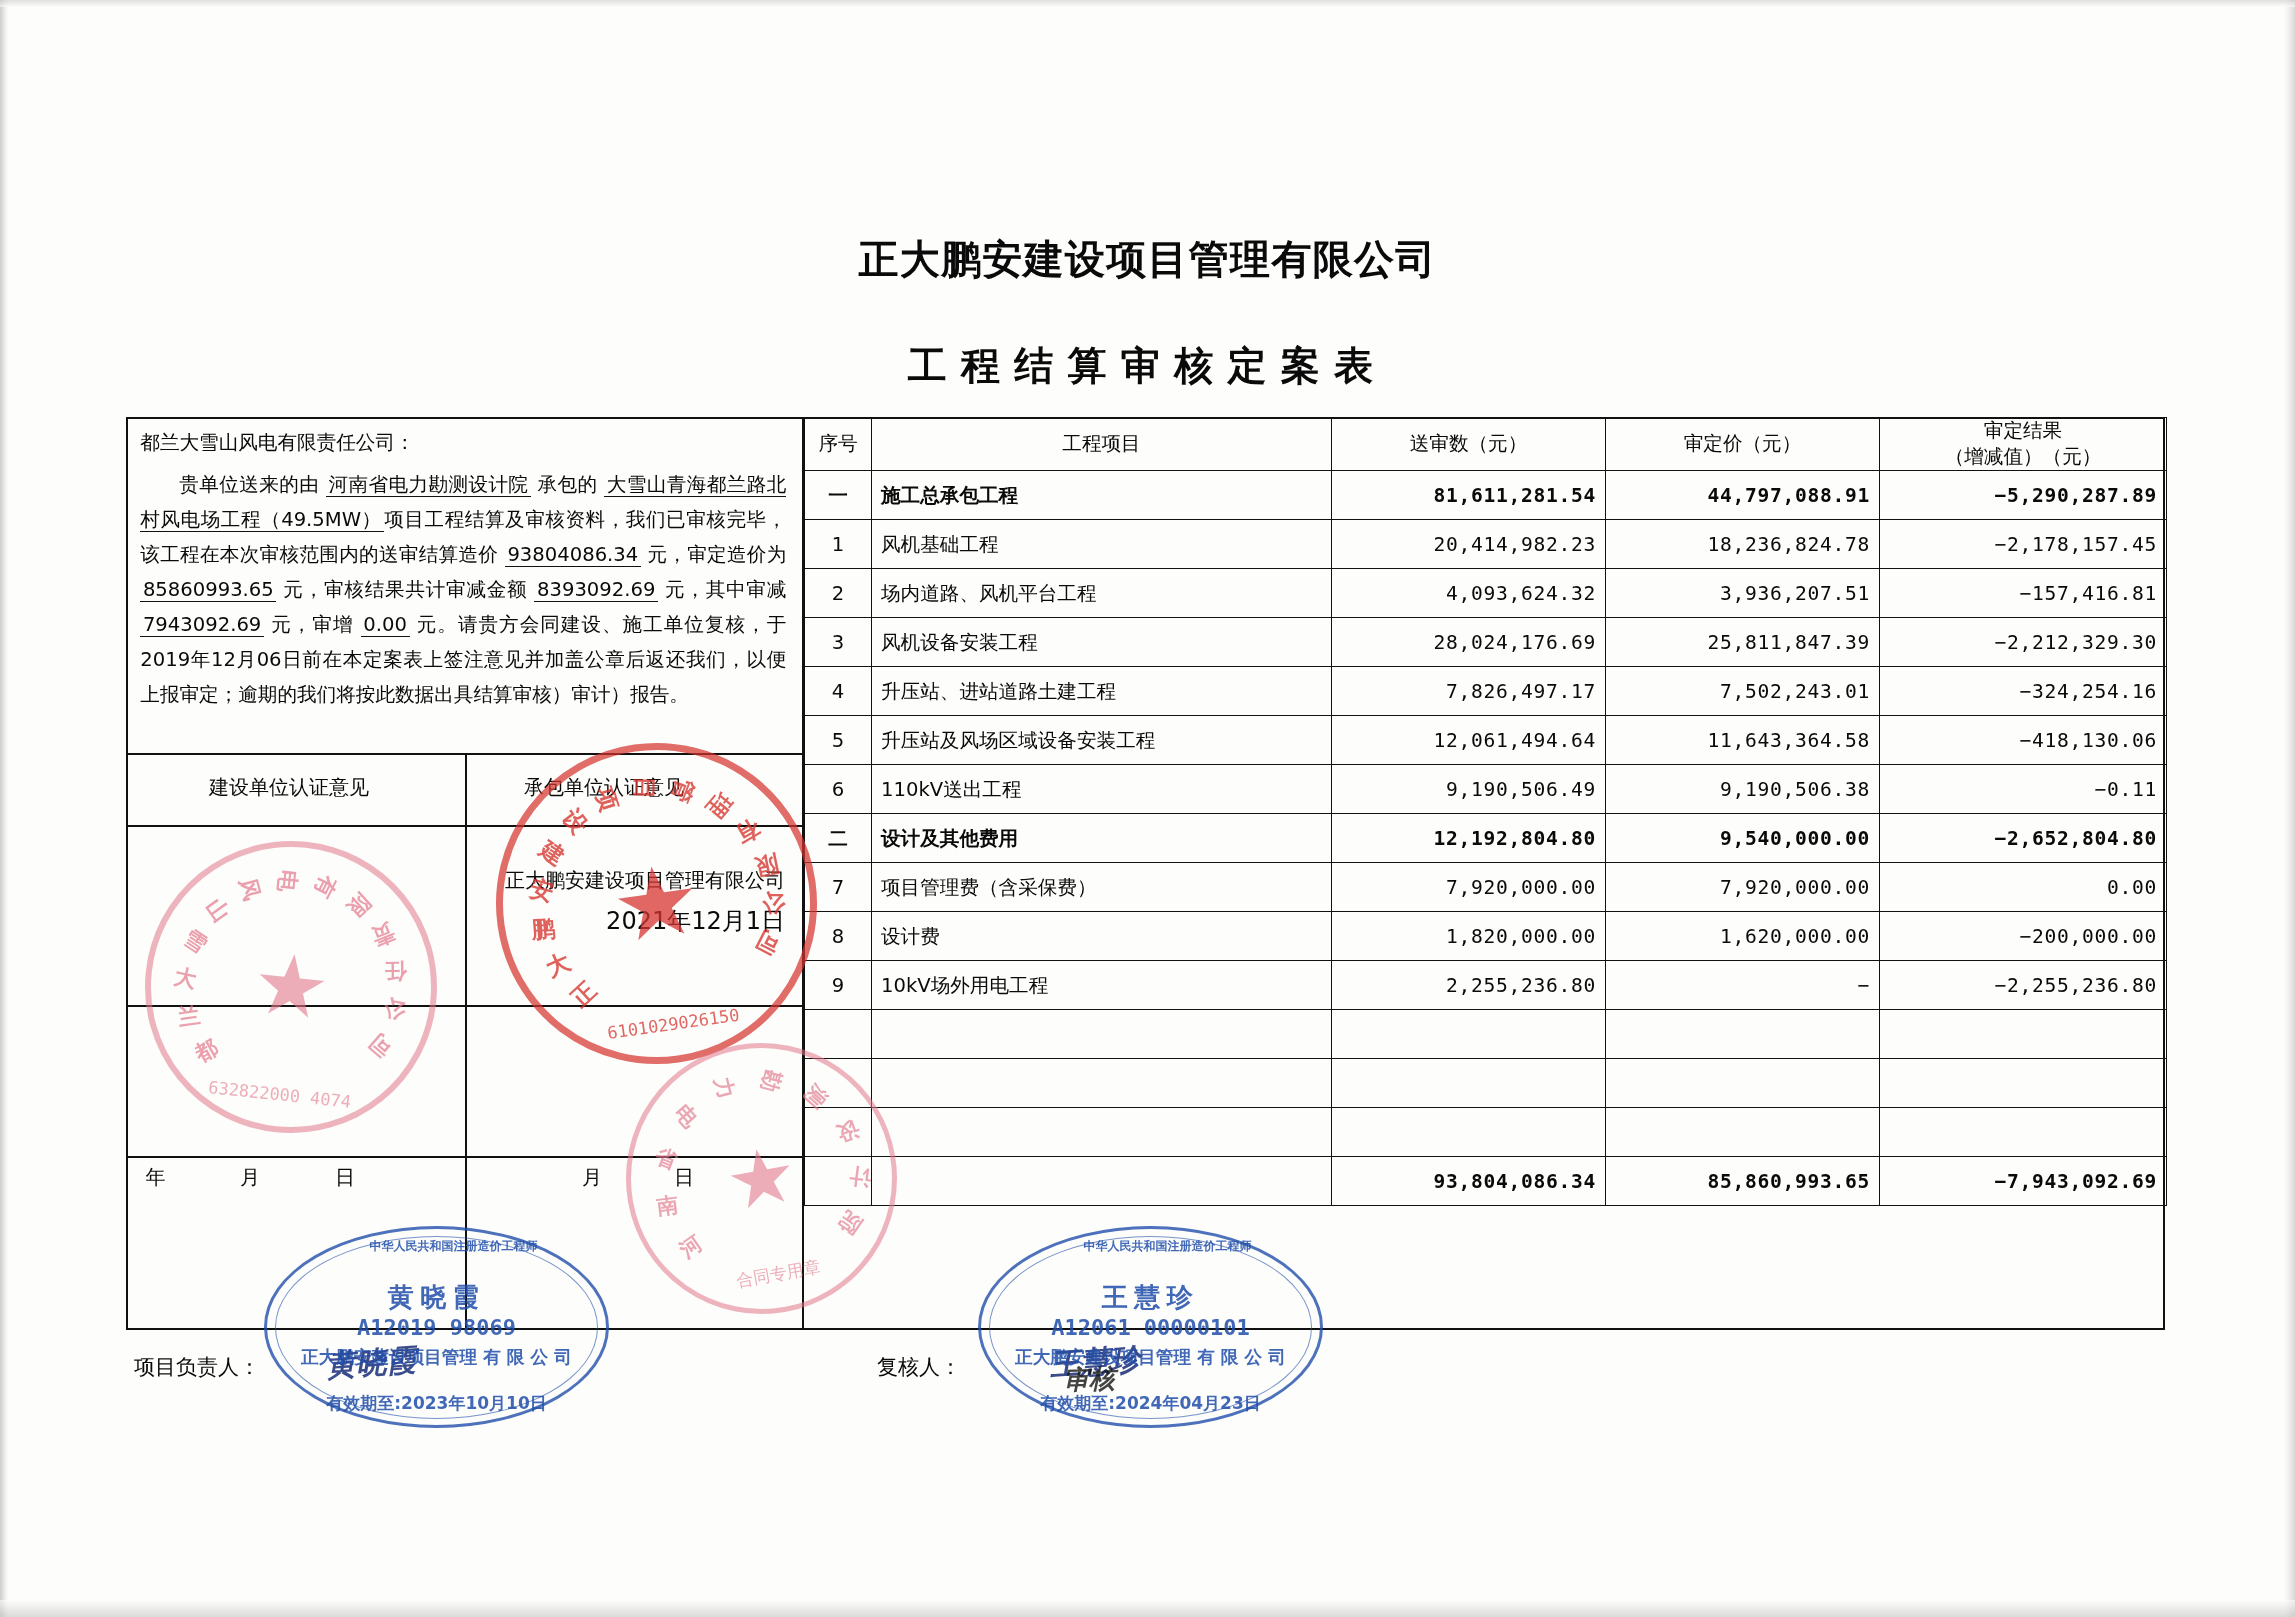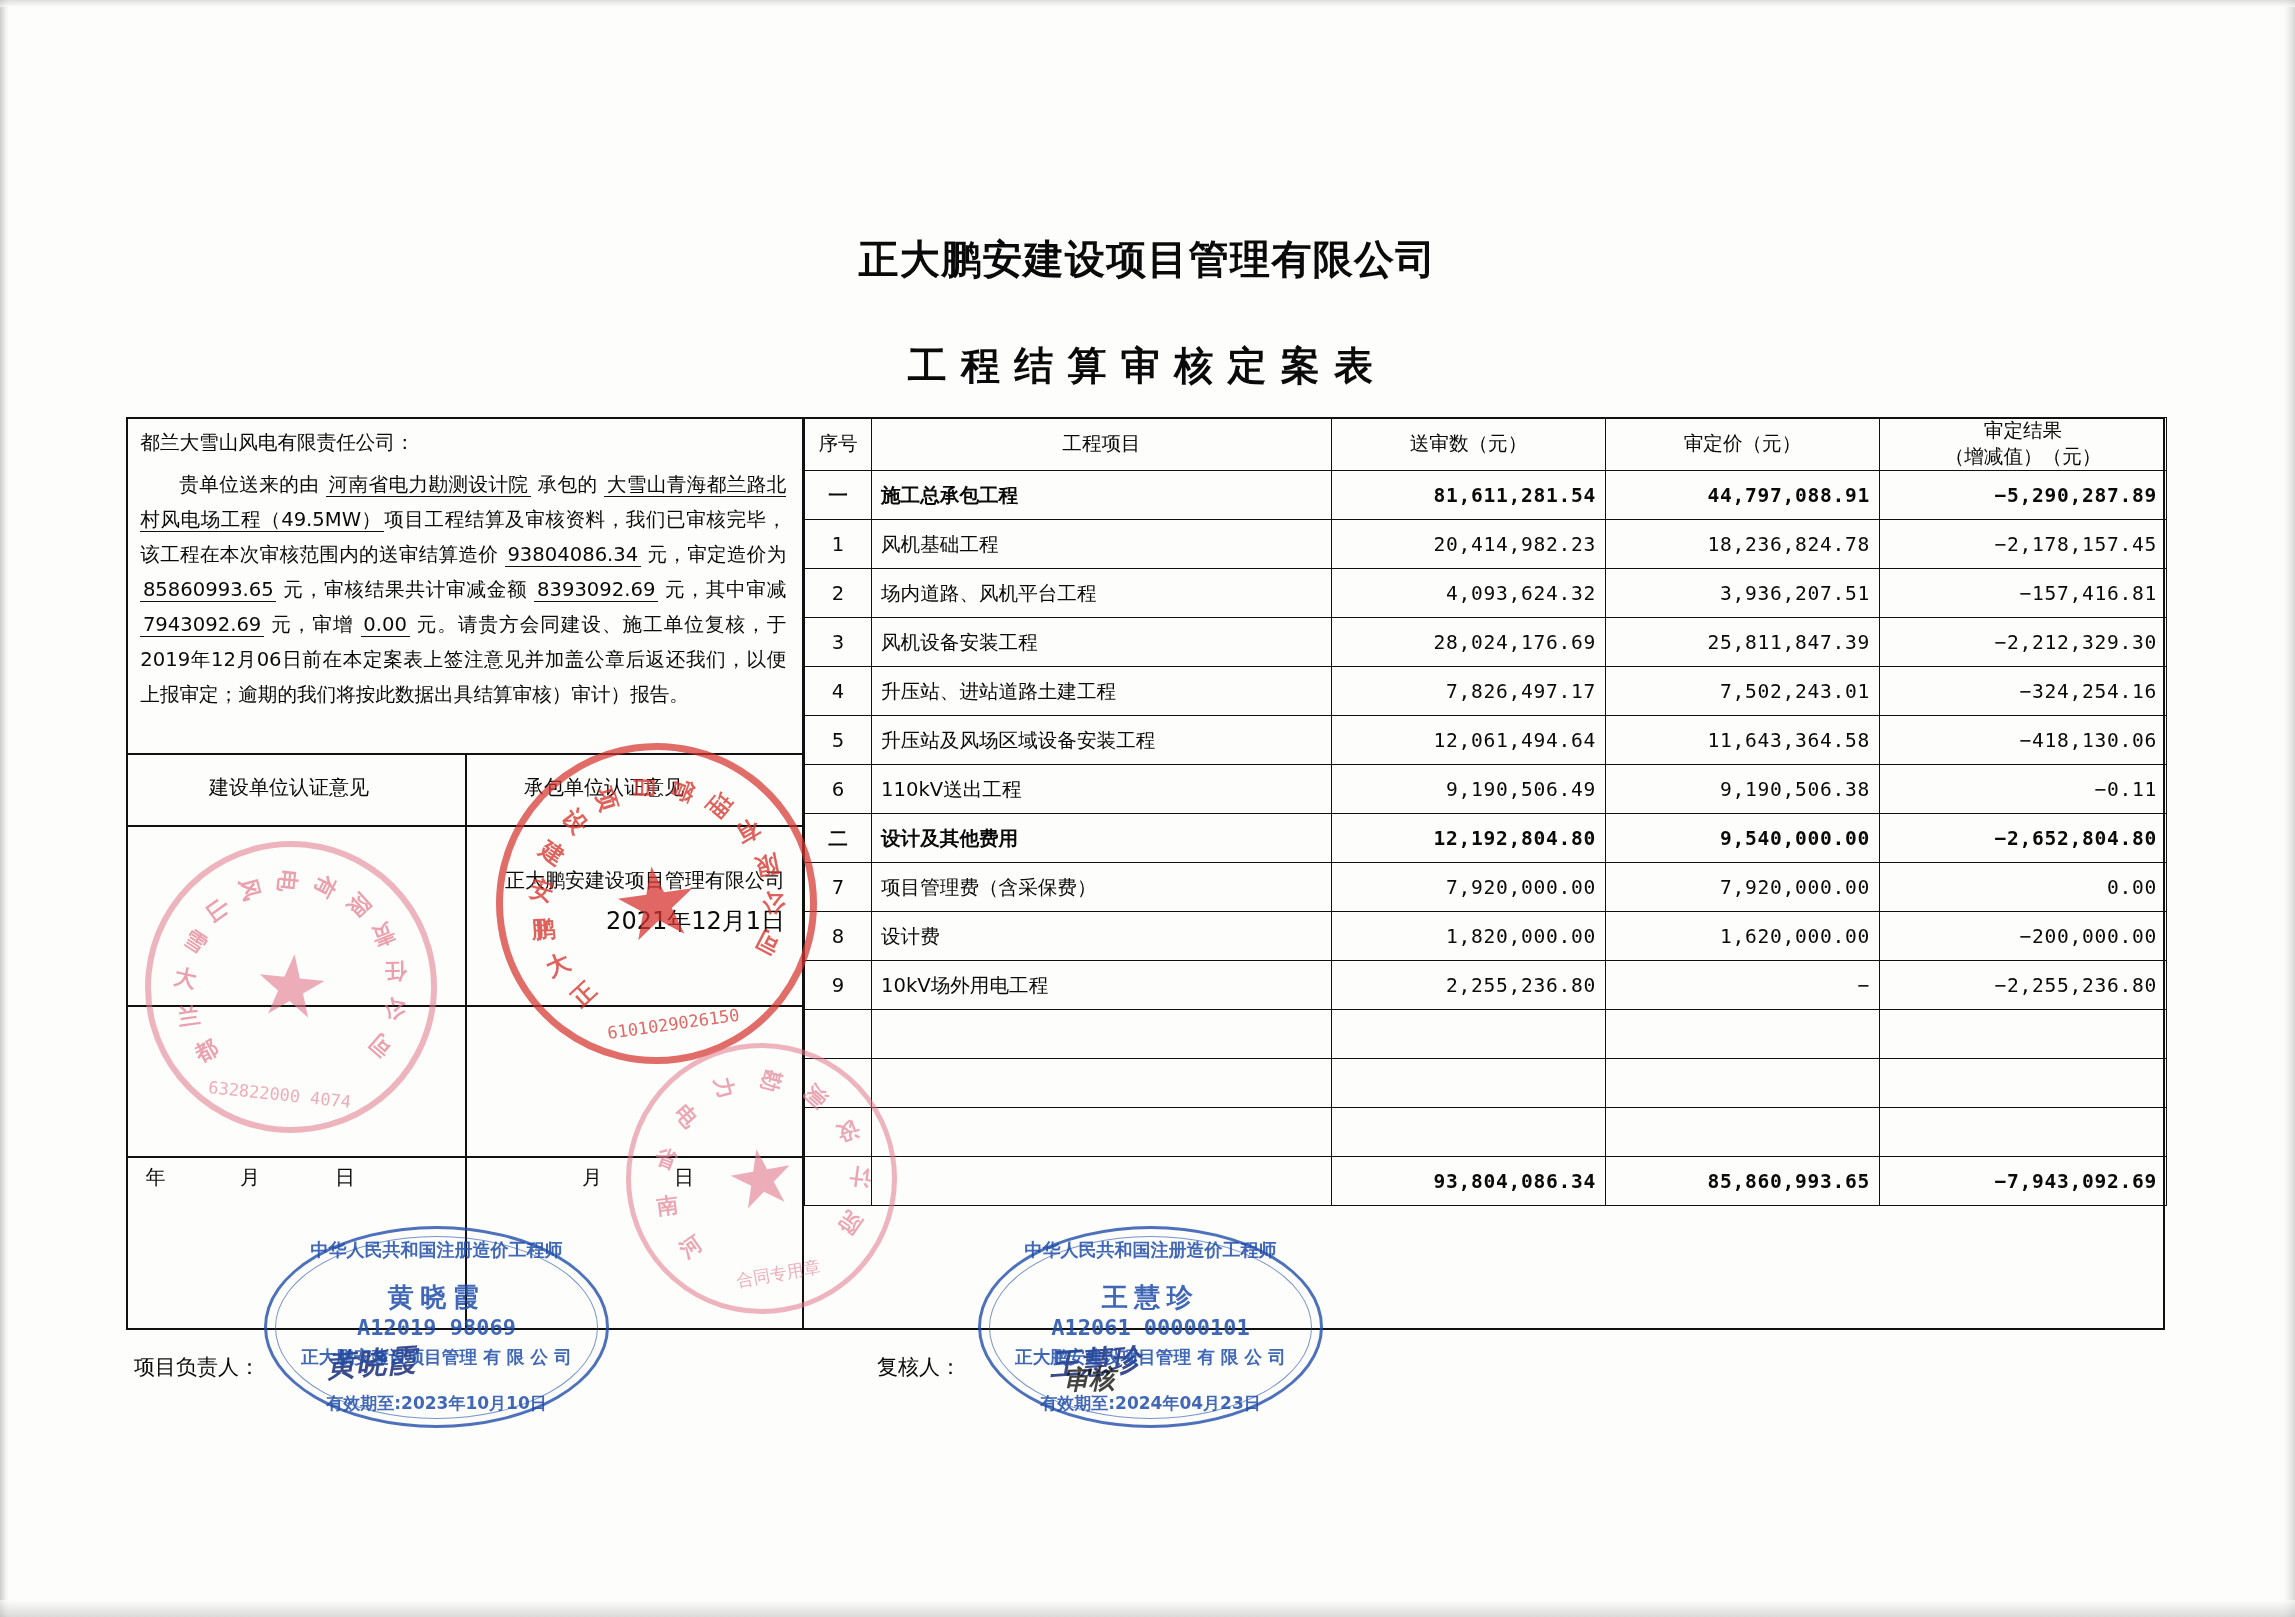--- a/index.html
+++ b/index.html
@@ -236,22 +236,22 @@
     font-family: "DejaVu Sans", "Liberation Sans", sans-serif;
     text-align: center;
   }
   .oval-stamp .inner-ring {
     position: absolute;
     left: 7.8px; top: 6.5px; right: 7.8px; bottom: 6.5px;
     border: 1.3px solid rgba(32,78,170,0.6);
     border-radius: 50%;
   }
   .oval-top {
-    position: absolute; left: 0; top: 9px; width: 100%;
-    font-size: 18px; font-weight: bold;
+    position: absolute; left: 17px; top: 9px; width: 100%;
+    font-size: 12px; font-weight: bold;
   }
   .oval-name {
     position: absolute; left: 0; top: 51px; width: 100%;
     font-size: 26px; font-weight: bold; letter-spacing: 6.5px;
   }
   .oval-code {
     position: absolute; left: 0; top: 86px; width: 100%;
     font-size: 22px; font-weight: bold;
     font-family: "DejaVu Sans Mono", "Liberation Mono", monospace;
   }

